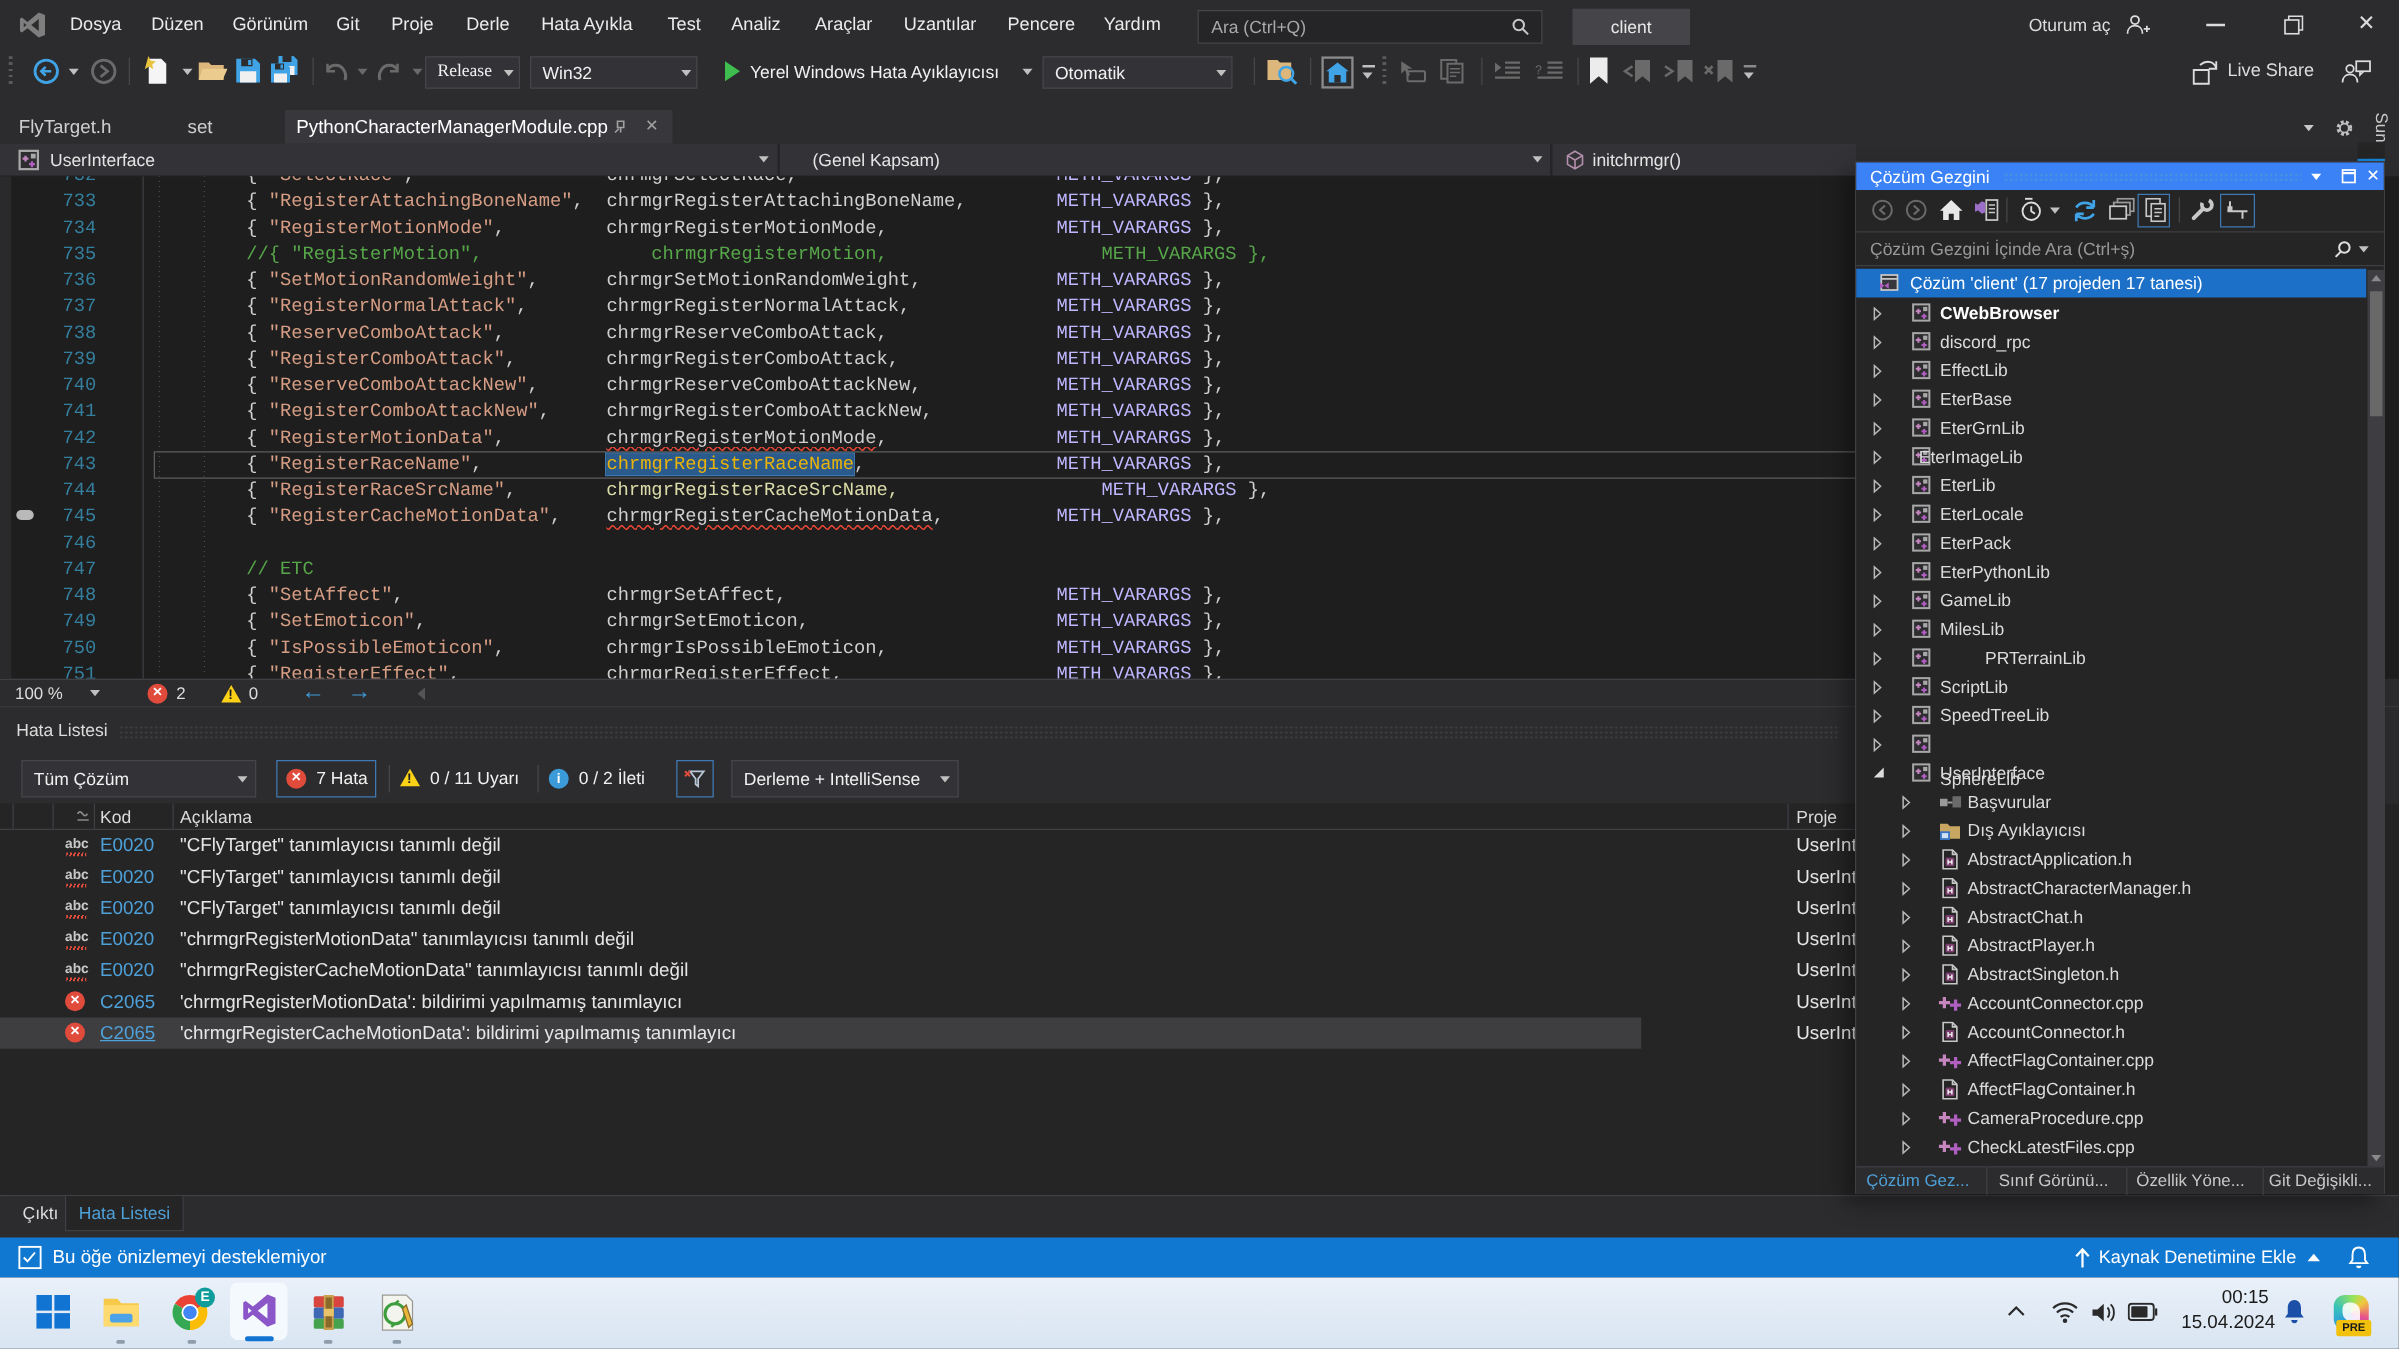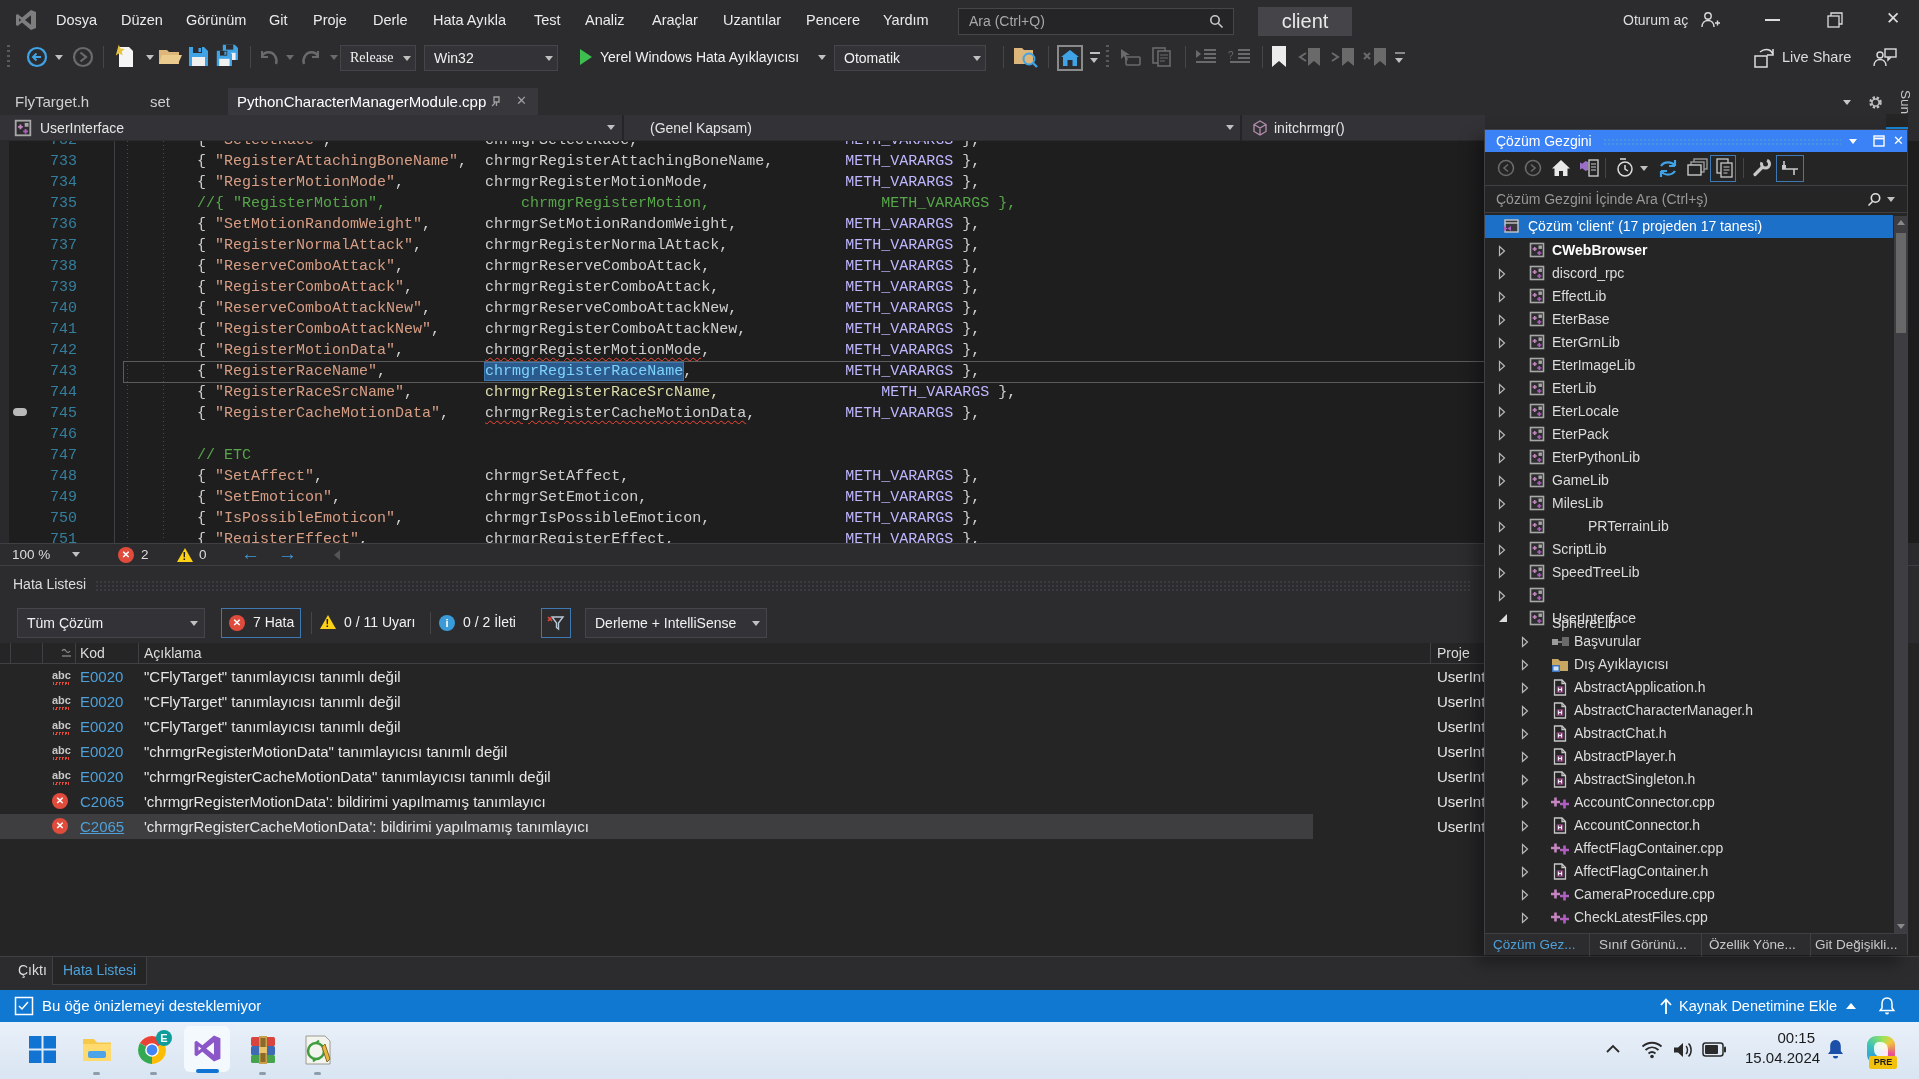--- a/index.html
+++ b/index.html
@@ -1,20 +1,20 @@
 <!DOCTYPE html>
 <html><head><meta charset="utf-8"><style>
 *{margin:0;padding:0;box-sizing:border-box;}
 html,body{width:1919px;height:1079px;overflow:hidden;background:#2c2c2e;font-family:"Liberation Sans",sans-serif;}
 .abs{position:absolute;}
 
 #titlebar{position:absolute;left:0;top:0;width:1919px;height:40px;background:#2c2c2e;}
 .menu{position:absolute;top:0;height:40px;line-height:40px;color:#ebebeb;font-size:14.5px;}
 #searchbox{position:absolute;left:958px;top:8px;width:276px;height:27px;background:#252528;border:1px solid #46464a;color:#a8a8a8;font-size:14px;line-height:25px;padding-left:10px;}
-#clientbox{position:absolute;left:1258px;top:7px;width:94px;height:29px;background:#454549;color:#e8e8e8;font-size:20px;line-height:29px;text-align:center;}
+#clientbox{position:absolute;left:1258px;top:7px;width:94px;height:29px;background:#454549;color:#e8e8e8;font-size:14px;line-height:29px;text-align:center;}
 
 #toolbar{position:absolute;left:0;top:40px;width:1919px;height:35px;background:#2c2c2e;}
 .combo{position:absolute;background:#333337;border:1px solid #46464a;color:#f1f1f1;font-size:14px;height:26px;line-height:24px;}
 .combo .ct{padding-left:9px;display:inline-block;}
 .caret{display:inline-block;width:0;height:0;border-left:4px solid transparent;border-right:4px solid transparent;border-top:5px solid #c0c0c0;position:absolute;top:10px;}
 .tbtxt{position:absolute;top:40px;color:#f1f1f1;font-size:14px;height:35px;line-height:35px;}
 .sep{position:absolute;top:46px;width:1px;height:22px;background:#46464a;}
 
 #tabrow{position:absolute;left:0;top:75px;width:1919px;height:40px;background:#2c2c2e;}
 .tab{position:absolute;top:88px;height:27px;line-height:27px;color:#cfcfcf;font-size:15px;}
@@ -30,21 +30,21 @@
 .guide{position:absolute;top:0;width:1px;height:399px;background-image:repeating-linear-gradient(to bottom,#4a4a4a 0 1px,transparent 1px 4px);}
 .gut{position:absolute;left:0;width:77px;text-align:right;font-family:"Liberation Mono",monospace;font-size:15px;line-height:21px;height:21px;color:#357f9e;}
 .cl{position:absolute;left:125px;white-space:pre;font-family:"Liberation Mono",monospace;font-size:15px;line-height:21px;height:21px;color:#cfcfcf;}
 .cl .p{color:#d0d0d0;}
 .cl .s{color:#d69d85;}
 .cl .i{color:#cfcfcf;}
 .cl .c{color:#57a64a;}
 .cl .m{color:#beb7ff;}
 .cl .f{color:#dcdcaa;}
 .cl .sq{color:#cfcfcf;text-decoration:underline;text-decoration-style:wavy;text-decoration-color:#f14836;text-decoration-thickness:1px;text-underline-offset:3px;}
-.cl .sel{color:#7dd3fc;background:#2b5b8c;outline:1px solid #3d77ae;}
+.cl .sel{color:#eab308;background:#2b5b8c;outline:1px solid #3d77ae;}
 #curline{position:absolute;left:123px;top:219.5px;width:1785px;height:22px;border:1px solid #5c5c5e;}
 #pill745{position:absolute;left:13px;top:267px;width:14px;height:8px;border-radius:4px;background:#b9b9b9;}
 
 #editbar{position:absolute;left:0;top:543px;width:1485px;height:22px;background:#2c2c2e;border-top:1px solid #3f3f44;}
 .ebt{position:absolute;top:0;height:22px;line-height:21px;color:#dcdcdc;font-size:13.5px;}
 
 #errorpanel{position:absolute;left:0;top:565px;width:1919px;height:425px;background:#252526;border-top:1px solid #3f3f44;}
 #ep-title{position:absolute;left:0;top:0;width:1919px;height:38px;background:#2c2c2e;}
 #ep-title .t{position:absolute;left:13px;top:10px;color:#dcdcdc;font-size:14px;}
 #ep-title .hatch{position:absolute;left:95px;top:14px;width:1375px;height:11px;background-image:radial-gradient(#3c3c40 0.8px,transparent 1px);background-size:4px 4px;}
@@ -664,21 +664,21 @@
     <svg class="abs" style="left:13px;top:230px" width="8" height="12" viewBox="0 0 8 12">
       <path d="M1.5 1.5 L6.5 6 L1.5 10.5 Z" fill="none" stroke="#b8b8b8" stroke-width="1.2"></path>
     </svg>
     <svg class="abs" style="left:44px;top:227px" width="16" height="16" viewBox="0 0 16 16">
       <rect x="1.5" y="1.5" width="13" height="13" fill="#2d2d30" stroke="#a8a8a8" stroke-width="1.6"></rect>
       <path d="M3.6 7 h4.2 M5.7 4.9 v4.2" stroke="#c586c0" stroke-width="1.6"></path>
       <path d="M8.2 11 h4.2 M10.3 8.9 v4.2" stroke="#b05ec0" stroke-width="1.6"></path>
       <rect x="9.5" y="3.5" width="3.4" height="3.4" fill="#a8a8a8"></rect>
     </svg>
     <div class="ti" style="top:224px;">
-      <span style="position:absolute;left:67px;">EterImageLib</span>
+      <span style="position:absolute;left:50px;">EterImageLib</span>
     </div>
     <svg class="abs" style="left:13px;top:253px" width="8" height="12" viewBox="0 0 8 12">
       <path d="M1.5 1.5 L6.5 6 L1.5 10.5 Z" fill="none" stroke="#b8b8b8" stroke-width="1.2"></path>
     </svg>
     <svg class="abs" style="left:44px;top:250px" width="16" height="16" viewBox="0 0 16 16">
       <rect x="1.5" y="1.5" width="13" height="13" fill="#2d2d30" stroke="#a8a8a8" stroke-width="1.6"></rect>
       <path d="M3.6 7 h4.2 M5.7 4.9 v4.2" stroke="#c586c0" stroke-width="1.6"></path>
       <path d="M8.2 11 h4.2 M10.3 8.9 v4.2" stroke="#b05ec0" stroke-width="1.6"></path>
       <rect x="9.5" y="3.5" width="3.4" height="3.4" fill="#a8a8a8"></rect>
     </svg>

